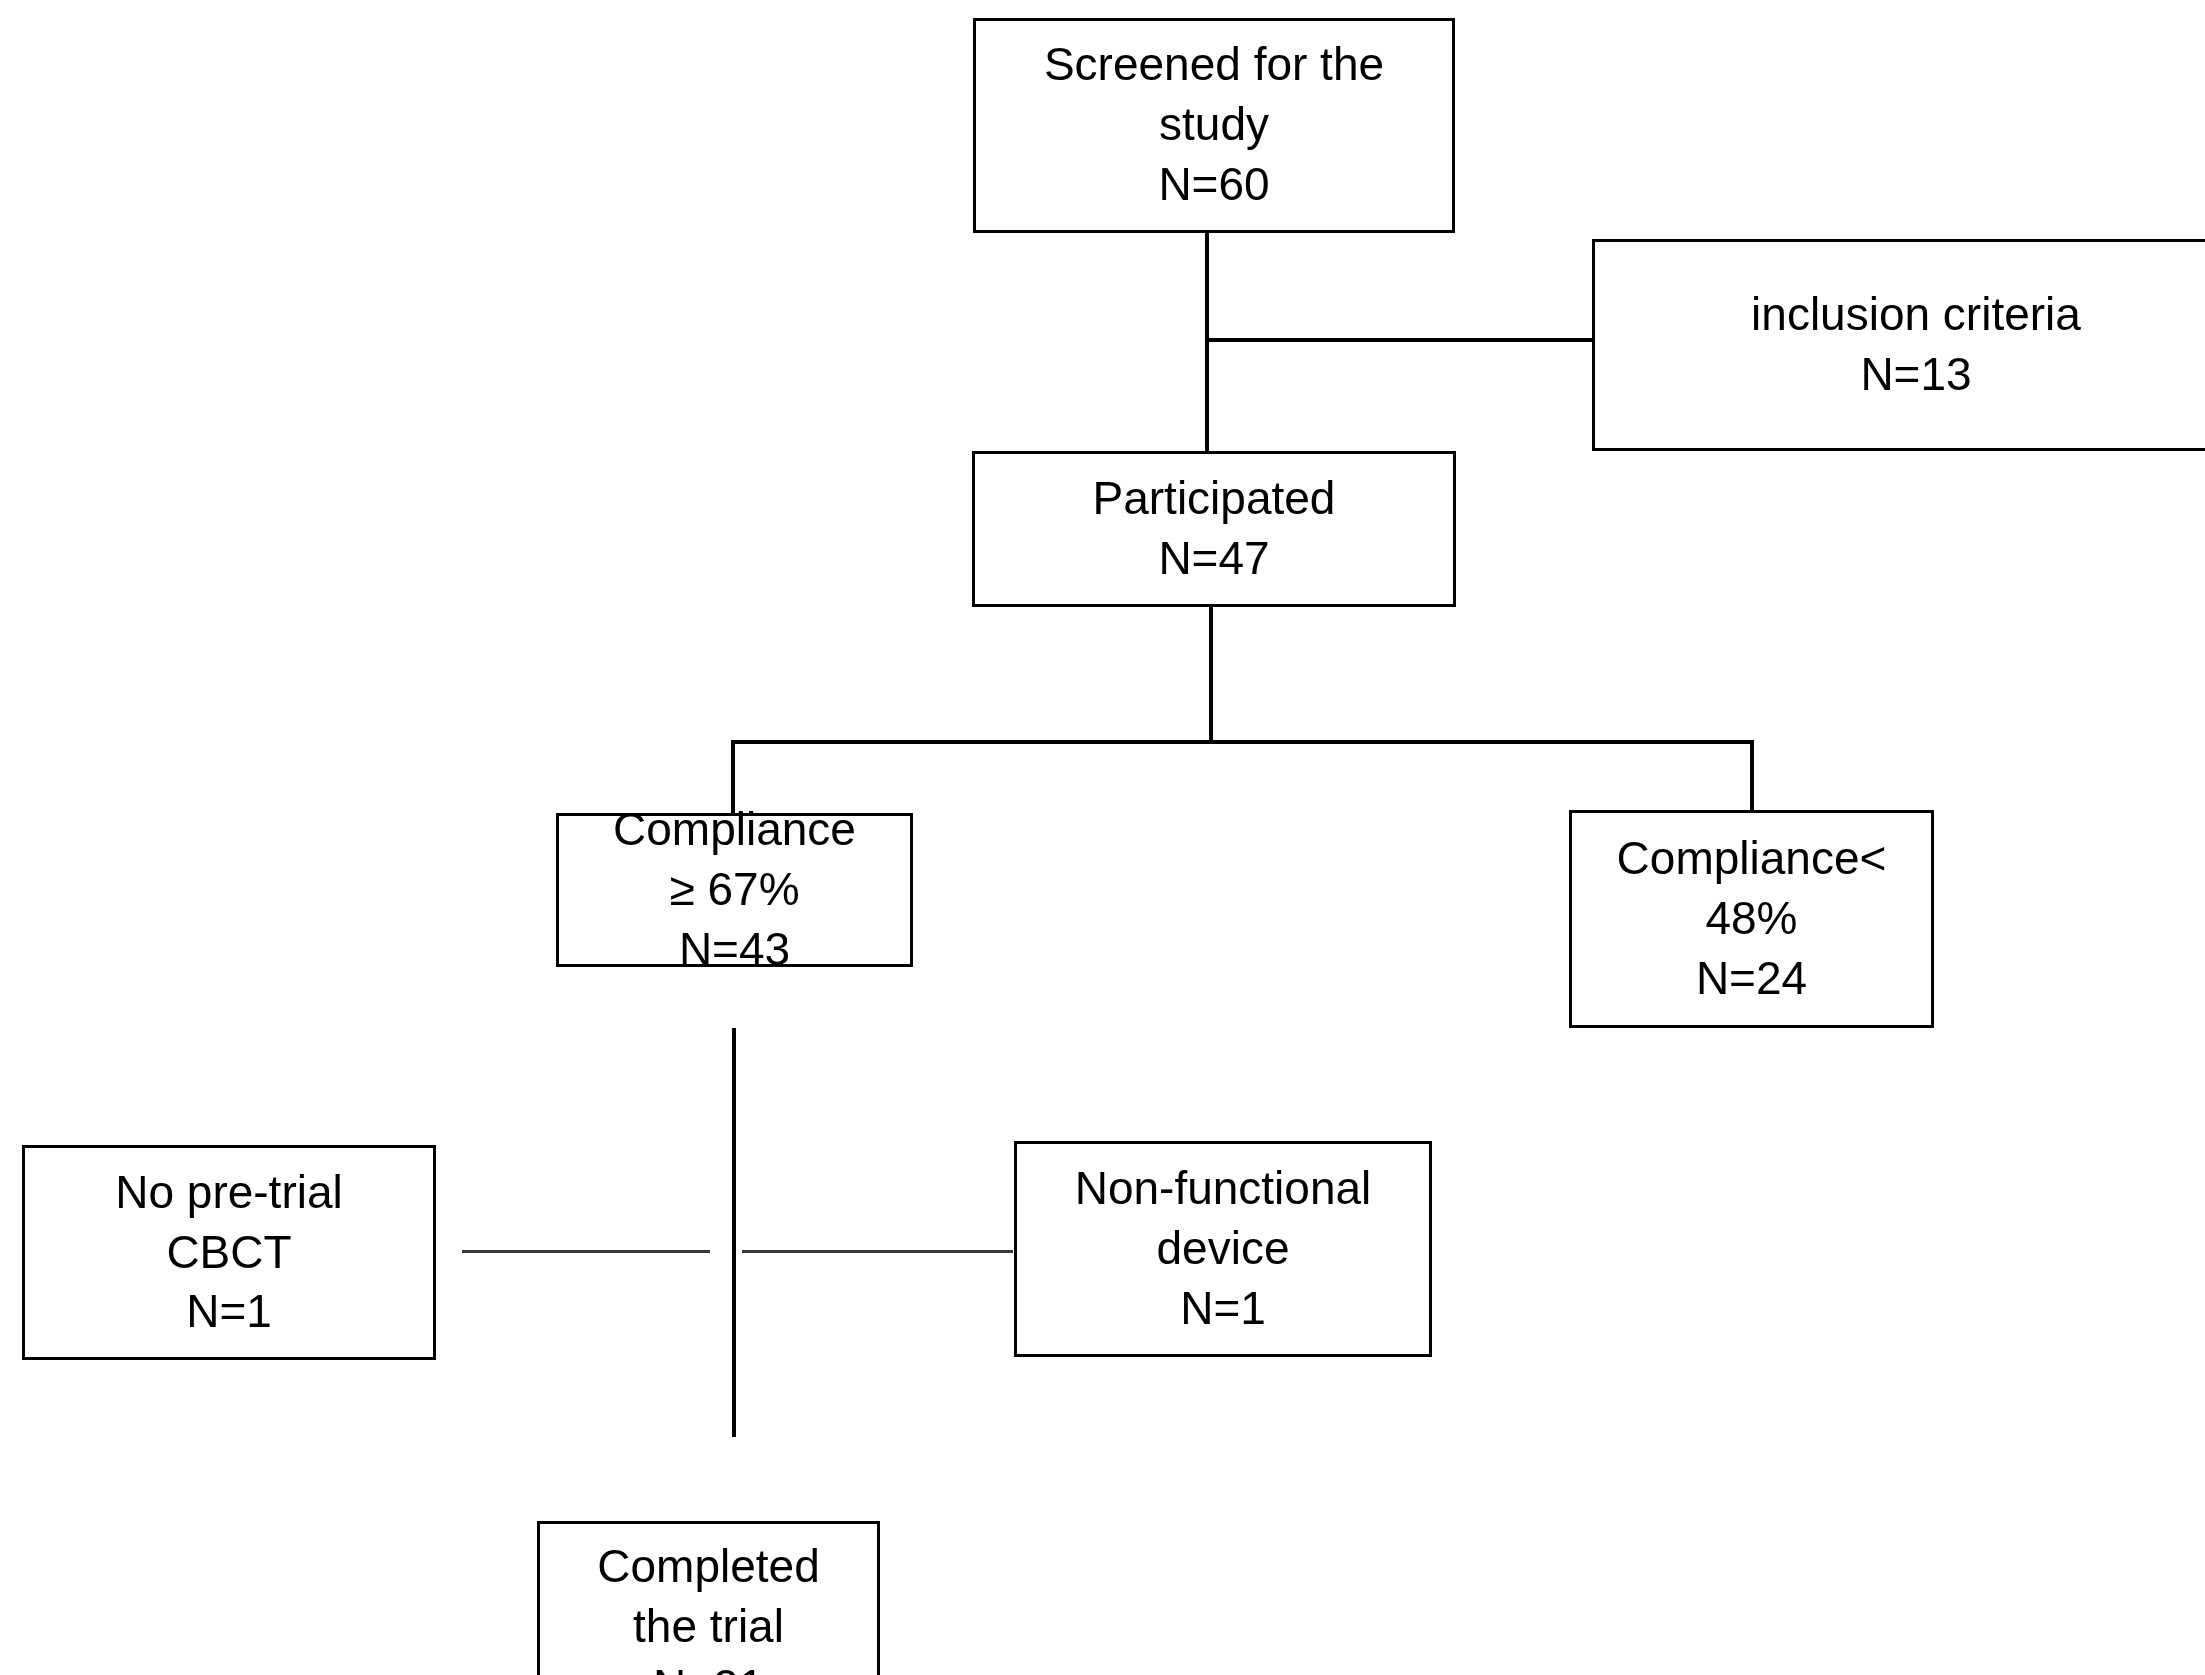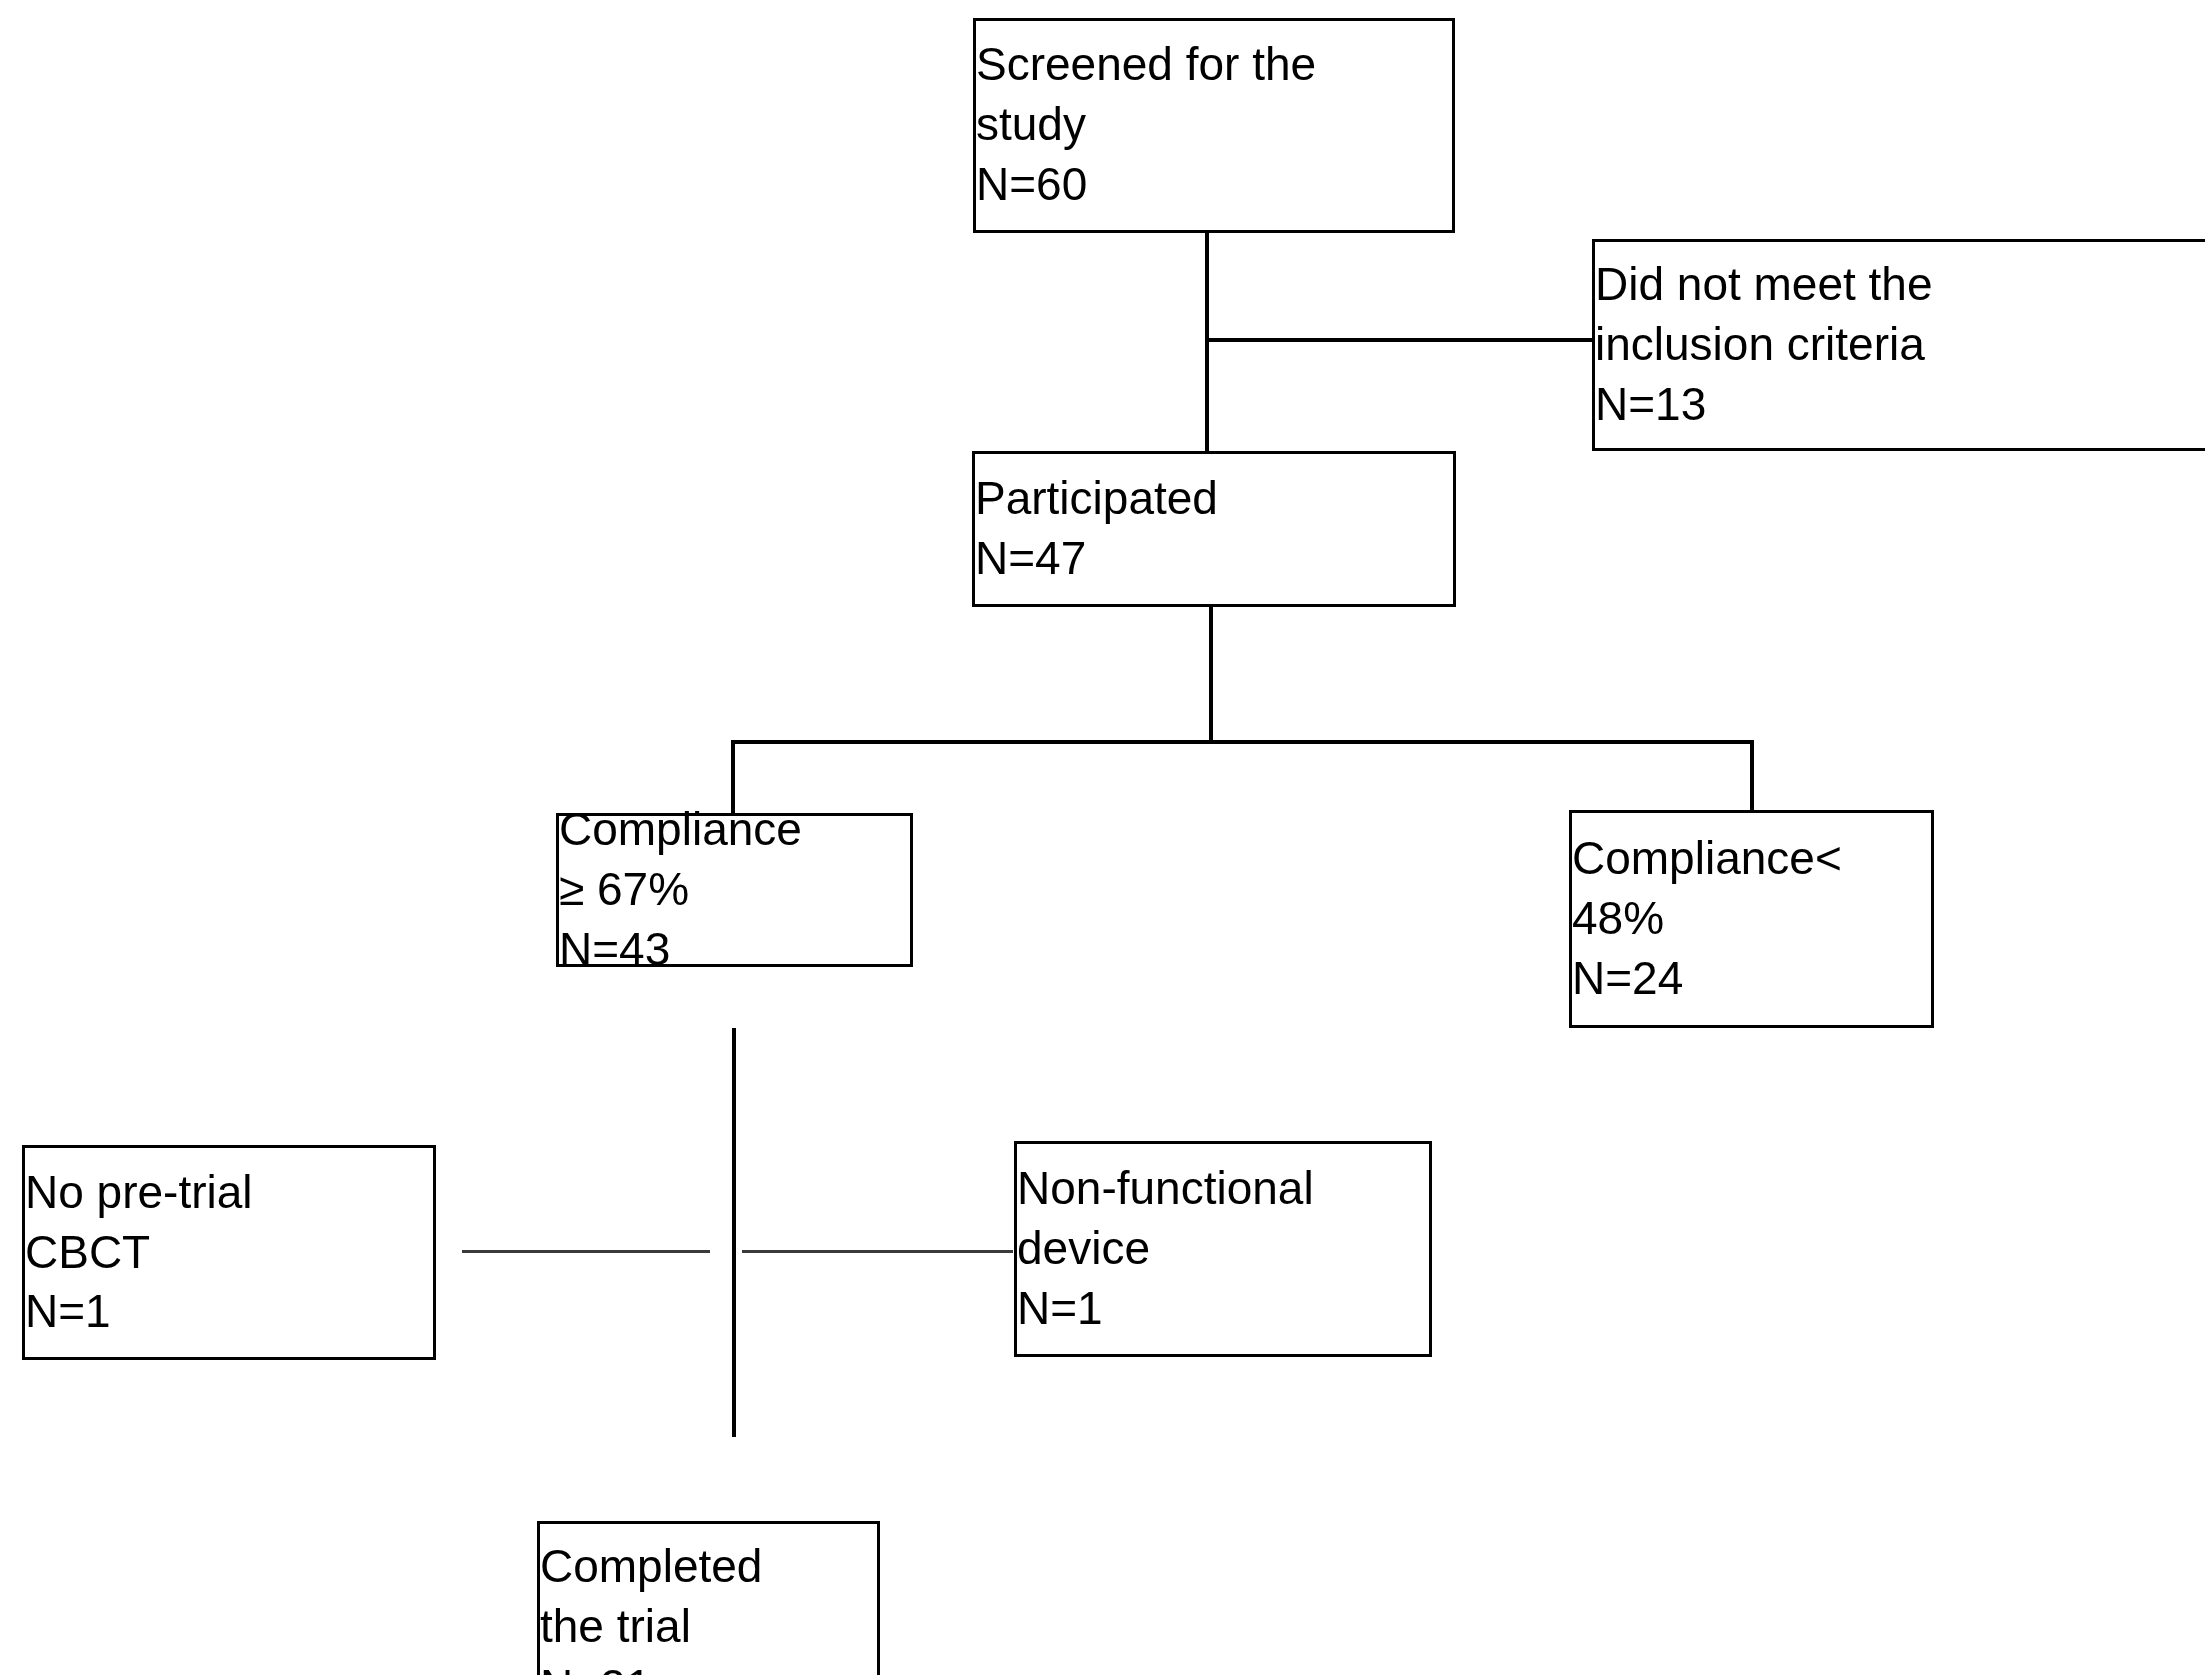--- a/index.html
+++ b/index.html
@@ -19,21 +19,21 @@
     background: #ffffff;
     overflow: hidden;
   }
   .node-box {
     position: absolute;
     box-sizing: border-box;
     border: 3.7px solid #000000;
     background: #ffffff;
     display: flex;
     flex-direction: column;
-    align-items: flex-start;
+    align-items: center;
     justify-content: center;
     text-align: center;
     line-height: 1.30;
     font-size: 46px;
     font-weight: 400;
     letter-spacing: 0px;
     color: #000000;
   }
   .node-line {
     display: block;
@@ -98,21 +98,20 @@
 
   <div class="connector h thin" id="conn-device-horizontal"></div>
 
   <div class="node-box" id="node-screened">
     <span class="node-line">Screened for the</span>
     <span class="node-line">study</span>
     <span class="node-line">N=60</span>
   </div>
 
   <div class="node-box" id="node-not-met">
-    <span class="node-line">Did not meet the</span>
     <span class="node-line">inclusion criteria</span>
     <span class="node-line">N=13</span>
   </div>
 
   <div class="node-box" id="node-participated">
     <span class="node-line">Participated</span>
     <span class="node-line">N=47</span>
   </div>
 
   <div class="node-box" id="node-compliance-ge">

